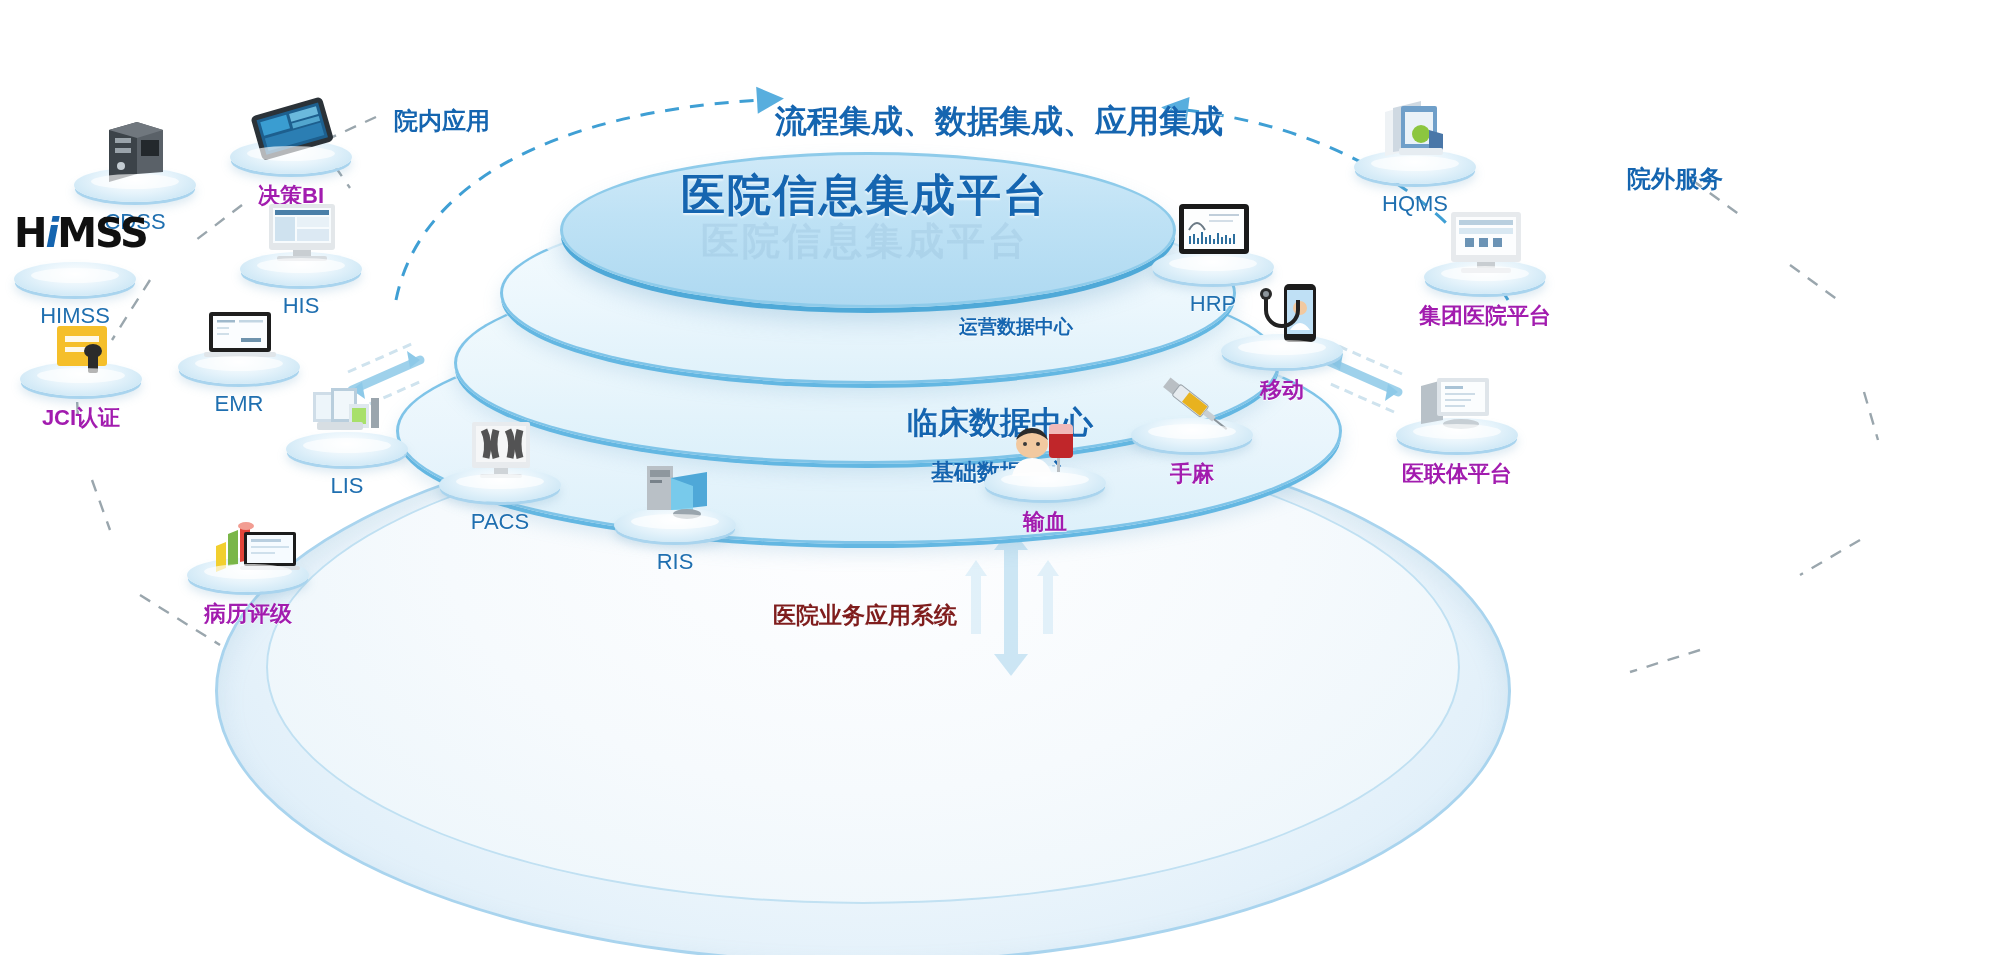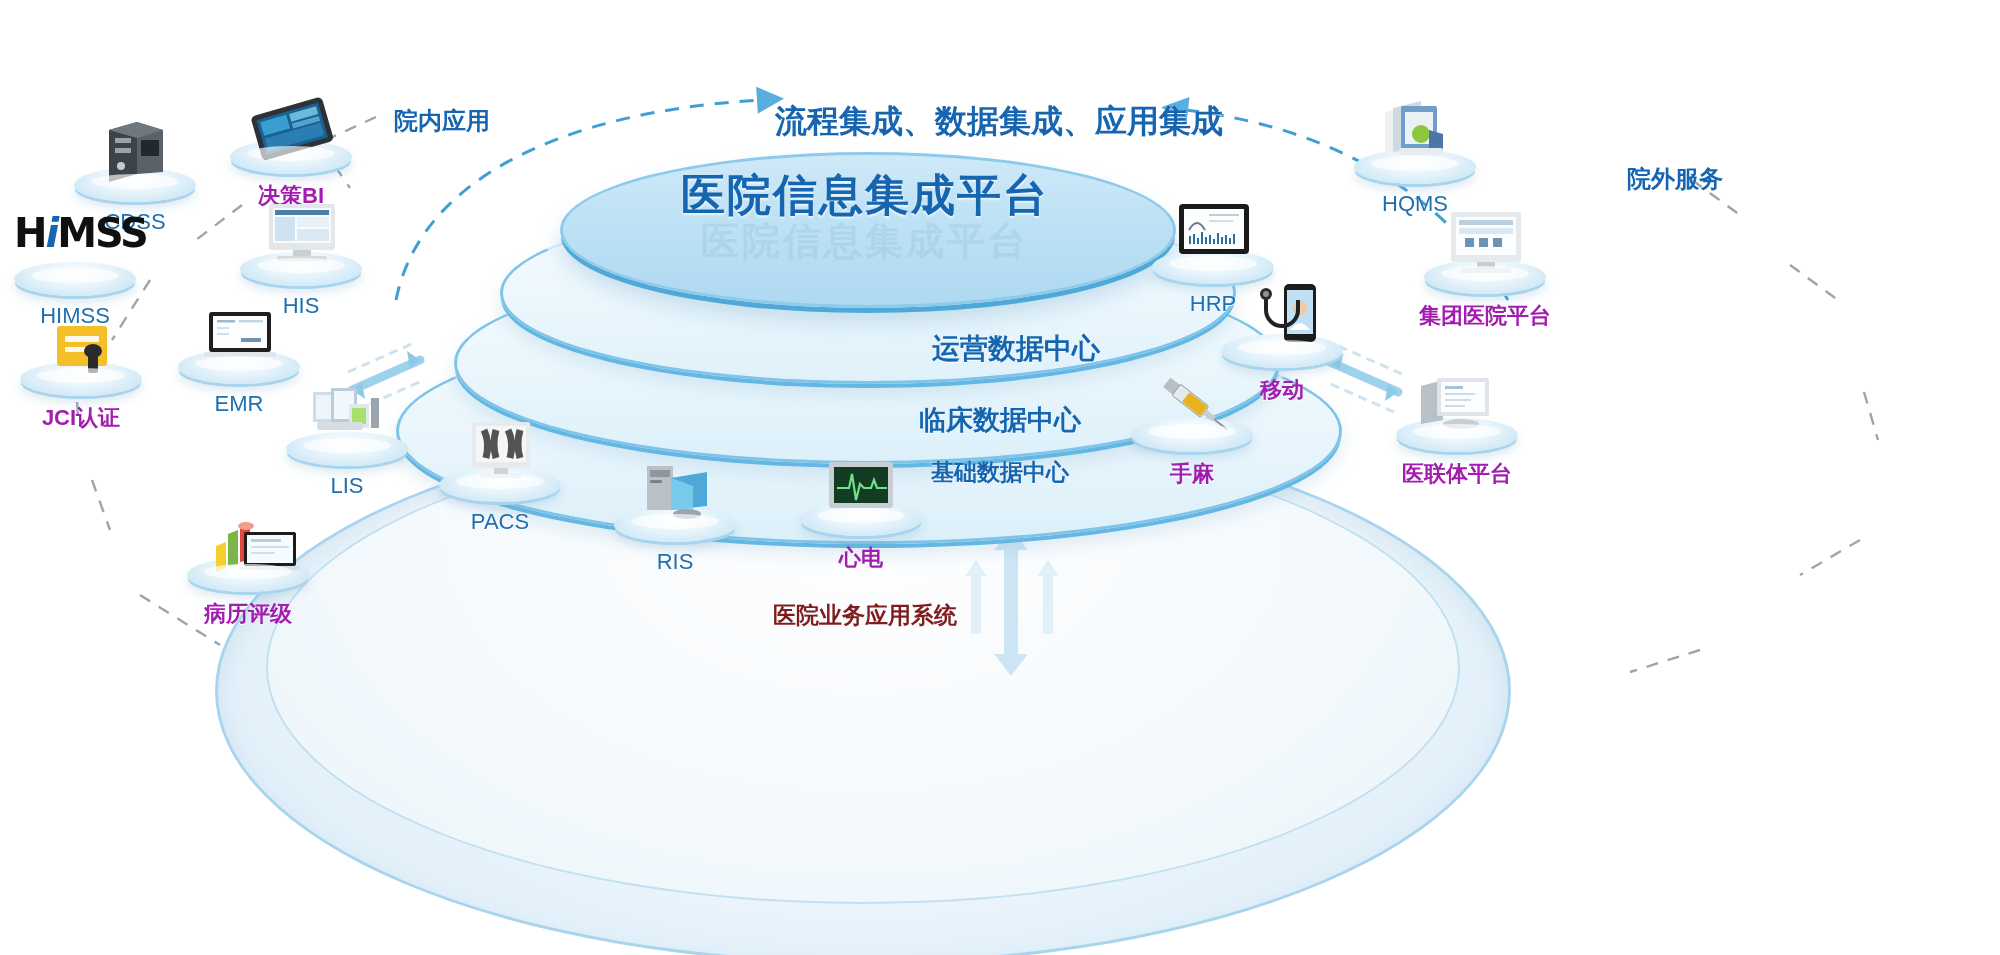--- a/index.html
+++ b/index.html
@@ -47,22 +47,22 @@
     background:linear-gradient(180deg,#cfe9f8 0%,#bfe2f5 40%,#aed9f1 100%);
     border:3px solid #8ecbea;
     box-shadow:0 6px 0 -1px #4fa9d8, 0 14px 22px rgba(100,160,200,.30);
   }
 
   .disc-label{
     position:absolute;left:0;right:0;text-align:center;
     font-weight:bold;color:#1565b0;white-space:nowrap;
     text-shadow:0 1px 0 rgba(255,255,255,.85);
   }
-  .lbl-ops{top:330px;font-size:28px;padding-left:32px;}
-  .lbl-clin{top:402px;font-size:27px;}
+  .lbl-ops{top:314px;font-size:19px;padding-left:32px;}
+  .lbl-clin{top:402px;font-size:31px;}
   .lbl-base{top:457px;font-size:23px;}
 
   .platform-title{
     position:absolute;left:560px;top:166px;width:610px;text-align:center;
     font-size:44px;font-weight:bold;color:#1565b0;letter-spacing:2px;
     text-shadow:0 2px 2px rgba(255,255,255,.7);
   }
   .platform-ghost{
     position:absolute;left:560px;top:216px;width:610px;text-align:center;
     font-size:38px;font-weight:bold;color:rgba(130,175,205,.22);
@@ -347,33 +347,38 @@
           <rect x="35" y="28" width="12" height="3" fill="#78828a"></rect>
           <polygon points="56,26 92,20 92,54 56,58" fill="#4fa8d8"></polygon>
           <polygon points="56,26 78,34 78,58 56,58" fill="#7fd0ef" opacity=".85"></polygon>
           <ellipse cx="72" cy="62" rx="14" ry="5" fill="#9aa5ad"></ellipse>
         </svg>
       </div>
     </div>
     <div class="node-label">RIS</div>
   </div>
 
-  <div class="node" style="left:786px;top:502px;">
-    <div class="pedestal">
-      <div class="art">
-        <svg viewBox="0 0 120 80" width="120" height="80">
-          <rect x="28" y="16" width="64" height="46" rx="3" fill="#c9ced2"></rect>
-          <rect x="33" y="21" width="54" height="36" fill="#123d22"></rect>
-          <path d="M36,42 L48,42 L51,28 L55,54 L59,38 L63,42 L70,42 L73,34 L76,42 L86,42" stroke="#6fe08e" stroke-width="2.2" fill="none"></path>
-        </svg>
-      </div>
-    </div>
-    <div class="node-label cn">心电</div>
-  </div>
-
+
+  <div class="node" style="left:970px;top:466px;">
+    <div class="pedestal">
+      <div class="art">
+        <svg viewBox="0 0 120 80" width="120" height="80">
+          <rect x="64" y="14" width="24" height="34" rx="4" fill="#f0b9b9"></rect>
+          <path d="M64,24 h24 v20 a4,4 0 0 1 -4,4 h-16 a4,4 0 0 1 -4,-4 z" fill="#c0262a"></path>
+          <rect x="72" y="48" width="3" height="14" fill="#b9bec2"></rect>
+          <ellipse cx="47" cy="34" rx="16" ry="14" fill="#f2c9a0"></ellipse>
+          <path d="M31,30 q16,-14 32,0 q-4,-12 -16,-12 q-12,0 -16,12z" fill="#2c2c2c"></path>
+          <path d="M27,66 q4,-18 20,-18 q16,0 20,18 z" fill="#fdfdfd"></path>
+          <circle cx="40" cy="34" r="2" fill="#3a3a3a"></circle>
+          <circle cx="53" cy="34" r="2" fill="#3a3a3a"></circle>
+        </svg>
+      </div>
+    </div>
+    <div class="node-label cn">输血</div>
+  </div>
 
   <div class="node" style="left:1117px;top:418px;">
     <div class="pedestal">
       <div class="art">
         <svg viewBox="0 0 120 80" width="120" height="80">
           <g transform="rotate(38 60 40)">
             <rect x="28" y="34" width="12" height="12" fill="#b9bfc4"></rect>
             <rect x="40" y="33" width="36" height="14" rx="2" fill="#e6ebef" stroke="#9aa3aa"></rect>
             <rect x="52" y="34" width="23" height="12" fill="#e8b21f"></rect>
             <rect x="76" y="37" width="12" height="6" fill="#c7ced3"></rect>

